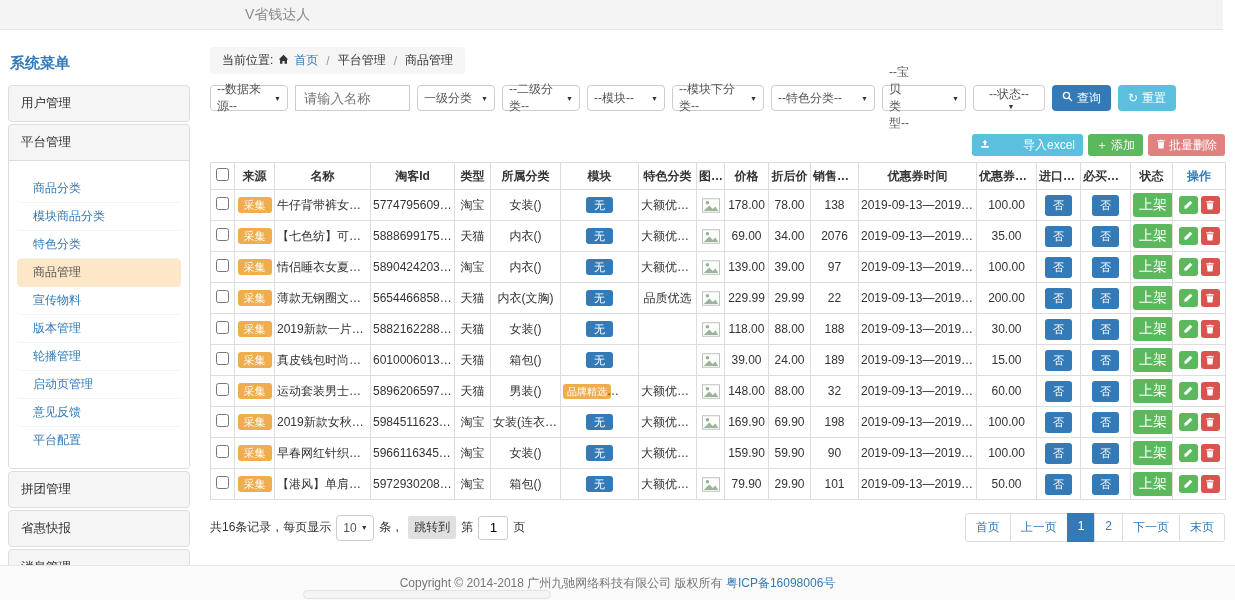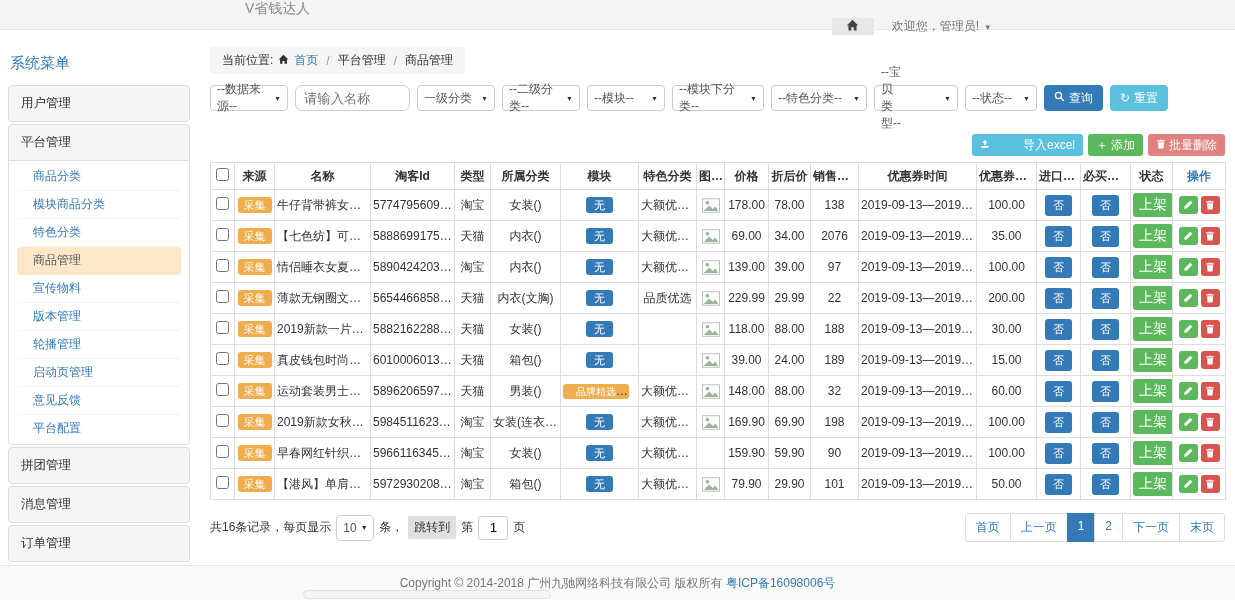--- a/index.html
+++ b/index.html
@@ -1,53 +1,53 @@
 <!DOCTYPE html>
 <html><head>
 <meta charset="utf-8">
 <style>
   * { margin:0; padding:0; box-sizing:border-box; }
   html,body { width:1235px; height:600px; overflow:hidden; background:#fff;
               font-family:"Liberation Sans","DejaVu Sans",sans-serif; font-size:12px; color:#333; }
   .page { position:relative; width:1235px; height:600px; background:#fff; overflow:hidden; }
 
   
-  .topbar { position:absolute; left:0; top:0; right:0; height:30px; background:#f4f4f4;
-            border-bottom:1px solid #e7e7e7; display:flex; z-index:4;flex-direction:column; }
+  .topbar { position:absolute; left:0; top:0; right:12px; height:30px; background:#f4f4f4;
+            border-bottom:1px solid #e7e7e7; display:flex; align-items:center; z-index:4; }
   .brand { margin-left:245px; color:#8c8c8c; font-size:14px; }
   .topbar-right { margin-left:auto; display:flex; align-items:center; height:100%; padding-right:245px; }
   .home-btn { width:42px; height:100%; background:#e7e7e7; display:flex; align-items:center; justify-content:center; cursor:pointer; }
   .home-btn svg { width:13px; height:13px; fill:#444; }
   .welcome { padding-left:18px; color:#777; cursor:pointer; }
   .welcome .caret { font-size:9px; color:#777; margin-left:3px; }
 
   
   .sidebar { position:absolute; left:8px; top:50px; width:182px; z-index:1; }
-  .sidebar-title { color:#337ab7; font-size:15px; font-weight:normal; margin:4px 0 12px 2px; }
+  .sidebar-title { color:#337ab7; font-size:15px; font-weight:bold; margin:4px 0 12px 2px; }
   .panel { background:#f5f5f5; border:1px solid #ddd; border-radius:4px; margin-bottom:2px; overflow:hidden; }
   .group-header { padding:9px 12px; color:#333; cursor:pointer; font-size:12.5px; }
-  .submenu { background:#fff; border-top:1px solid #ddd; padding:2px 8px; }
+  .submenu { background:#fff; border-top:1px solid #ddd; padding:14px 8px; }
   .submenu-item { padding:5px 10px 5px 16px; color:#337ab7; border-bottom:1px dotted #e8e8e8; cursor:pointer; border-radius:4px; }
   .submenu-item:last-child { border-bottom:none; }
   .submenu-item.active { background:#fce8c8; color:#555; border-bottom-color:transparent; }
 
   
   .main { position:absolute; left:210px; top:47px; width:1015px; z-index:2; }
   .breadcrumb { display:inline-flex; align-items:center; gap:5px; background:#f5f5f5;
                 border-radius:4px; padding:5px 12px; color:#333; }
   .breadcrumb svg { width:11px; height:11px; fill:#333; }
   .crumb-home { color:#337ab7; cursor:pointer; }
   .crumb-sep { color:#999; padding:0 3px; }
 
   
   .filter-row { display:flex; align-items:center; gap:7px; margin-top:11px; }
   .sel { display:inline-flex; align-items:center; justify-content:space-between; height:26px;
          border:1px solid #ccc; border-radius:4px; background:#fff; padding:0 6px; color:#555; cursor:pointer; }
   .sel .caret { font-size:7px; color:#333; margin-left:4px; }
-  .txt-input { height:26px; border:1px solid #ccc; border-radius:7px; padding:0 8px; color:#555; }
+  .txt-input { height:26px; border:1px solid #ccc; border-radius:0; padding:0 8px; color:#555; }
   .btn { display:inline-flex; align-items:center; gap:4px; height:26px; border:none; border-radius:4px;
          padding:0 10px; color:#fff; font-size:12px; cursor:pointer; }
   .btn svg { width:11px; height:11px; fill:#fff; }
   .btn-search { background:#337ab7; }
   .btn-reset  { background:#5bc0de; }
   .btn-reset .ricon { font-size:12px; line-height:1; }
 
   
   .actions { display:flex; justify-content:flex-end; gap:5px; margin-top:23px; }
   .btn-sm { display:inline-flex; align-items:center; gap:3px; height:22px; border:none; border-radius:3px;
@@ -58,21 +58,21 @@
   .btn-batch  { background:#e08380; }
 
   
   table { margin-top:6px; width:1015px; border-collapse:collapse; table-layout:fixed; }
   th, td { border:1px solid #ddd; text-align:center; padding:3px 2px; height:27px;
            overflow:hidden; white-space:nowrap; text-overflow:ellipsis; font-size:12px; }
   th { font-weight:bold; color:#333; background:#fff; }
   th.th-op { color:#337ab7; }
   .badge-src { background:#f0ad4e; color:#fff; border-radius:3px; padding:2px 6px; font-size:11px; }
   .badge-none { background:#337ab7; color:#fff; border-radius:3px; padding:2px 8px; font-size:11px; cursor:pointer; }
-  .badge-brand { background:#f0ad4e; color:#fff; border-radius:3px; padding:2px 13px; font-size:10px; }
+  .badge-brand { background:#f0ad4e; color:#fff; border-radius:3px; padding:2px 4px; font-size:10px; }
   .module-text { margin-left:2px; }
   .btn-no { background:#337ab7; color:#fff; border:none; border-radius:3px; padding:3px 8px; font-size:11px; cursor:pointer; }
   .btn-shelf { background:#5cb85c; color:#fff; border:none; border-radius:3px; padding:3px 6px; font-size:14px; cursor:pointer; }
   .op-btn { display:inline-flex; align-items:center; justify-content:center; width:19px; height:18px;
             border:none; border-radius:3px; cursor:pointer; vertical-align:middle; }
   .op-btn svg { width:10px; height:10px; fill:#fff; }
   .op-edit { background:#5cb85c; margin-right:3px; }
   .op-del  { background:#d9534f; }
   .thumb svg { width:18px; height:15px; vertical-align:middle; }
   input[type=checkbox] { width:13px; height:13px; cursor:pointer; }
@@ -96,33 +96,20 @@
   .hscroll-thumb { position:absolute; left:303px; top:590px; width:248px; height:9px;
                    background:#f5f5f5; border:1px solid #e2e2e2; border-radius:5px; z-index:6; }
 </style>
 </head>
 <body>
 
 <div class="page">
 
   <div class="topbar">
     <div class="brand">V省钱达人</div>
-    <div class="topbar-right">
-      <div class="home-btn">
-        <span>
-          <svg viewBox="0 0 16 16">
-              <path d="M8 1 L15 8 H13 V14 H9.5 V10 H6.5 V14 H3 V8 H1 Z"></path>
-            </svg>
-        </span>
-      </div>
-      <div class="welcome">
-        <span>欢迎您，管理员!</span>
-        <span class="caret">▾</span>
-      </div>
-    </div>
   </div>
 
   <div class="sidebar">
     <div class="sidebar-title">系统菜单</div>
     <div id="sidebar-menu">
         <div class="panel">
           <div class="group-header">用户管理</div>
         </div>
         <div class="panel">
           <div class="group-header">平台管理</div>
@@ -136,20 +123,23 @@
             <div class="submenu-item">轮播管理</div>
             <div class="submenu-item">启动页管理</div>
             <div class="submenu-item">意见反馈</div>
             <div class="submenu-item">平台配置</div>
           </div>
         </div>
         <div class="panel">
           <div class="group-header">拼团管理</div>
         </div>
         <div class="panel">
+          <div class="group-header">省惠快报</div>
+        </div>
+        <div class="panel">
           <div class="group-header">消息管理</div>
         </div>
         <div class="panel">
           <div class="group-header">订单管理</div>
         </div>
       </div>
   </div>
 
   <div class="main">
 
@@ -182,29 +172,29 @@
           <span class="caret">▼</span>
         </span>
         <span class="sel" style="width: 78px;">
           <span>--模块--</span>
           <span class="caret">▼</span>
         </span>
         <span class="sel" style="width: 92px;">
           <span>--模块下分类--</span>
           <span class="caret">▼</span>
         </span>
-        <span class="sel" style="width: 96px;">
+        <span class="sel" style="width: 104px;">
           <span>--特色分类--</span>
           <span class="caret">▼</span>
         </span>
         <span class="sel" style="width: 84px; gap: 36px;">
           <span>--宝贝类型--</span>
           <span class="caret">▼</span>
         </span>
-        <span class="sel" style="width: 72px;">
+        <span class="sel" style="width: 72px; flex-direction: column;">
           <span>--状态--</span>
           <span class="caret">▼</span>
         </span>
         <button class="btn btn-search">
           <span><svg viewBox="0 0 16 16">
               <circle cx="6.5" cy="6.5" r="4.5" fill="none" stroke="#fff" stroke-width="2"></circle>
               <line x1="10" y1="10" x2="14.5" y2="14.5" stroke="#fff" stroke-width="2"></line>
             </svg></span>
           <span>查询</span>
         </button>

